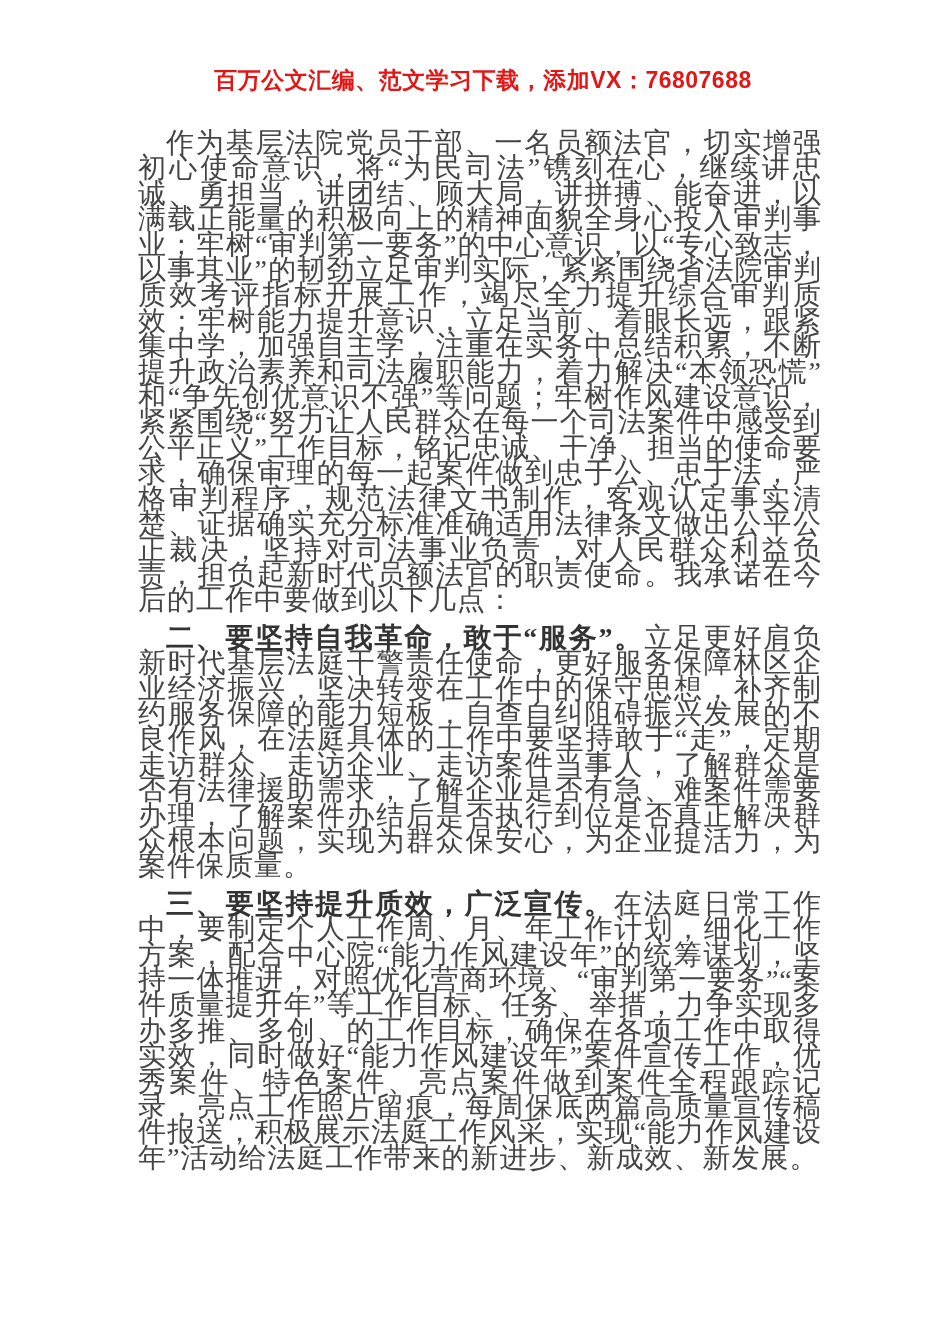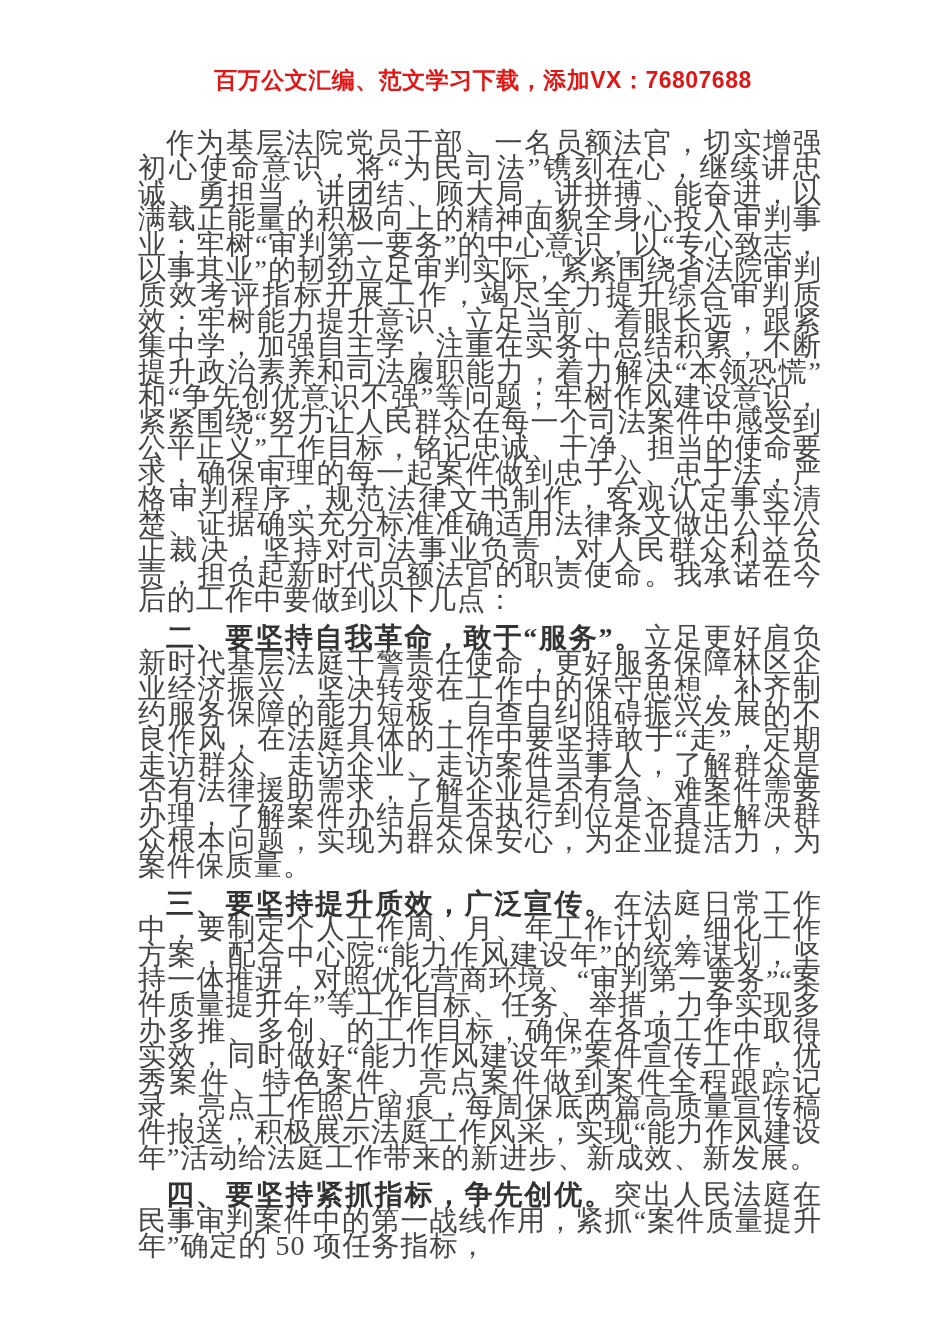--- a/index.html
+++ b/index.html
@@ -53,16 +53,15 @@
 
   <div class="doc-body">
 
     <p class="para"><span>作为基层法院党员干部、一名员额法官，切实增强初心使命意识，将“为民司法”镌刻在心，继续讲忠诚、勇担当，讲团结、顾大局，讲拼搏、能奋进，以满载正能量的积极向上的精神面貌全身心投入审判事业；牢树“审判第一要务”的中心意识，以“专心致志，以事其业”的韧劲立足审判实际，紧紧围绕省法院审判质效考评指标开展工作，竭尽全力提升综合审判质效；牢树能力提升意识，立足当前、着眼长远，跟紧集中学，加强自主学，注重在实务中总结积累，不断提升政治素养和司法履职能力，着力解决“本领恐慌”和“争先创优意识不强”等问题；牢树作风建设意识，紧紧围绕“努力让人民群众在每一个司法案件中感受到公平正义”工作目标，铭记忠诚、干净、担当的使命要求，确保审理的每一起案件做到忠于公、忠于法，严格审判程序，规范法律文书制作，客观认定事实清楚、证据确实充分标准准确适用法律条文做出公平公正裁决，坚持对司法事业负责，对人民群众利益负责，担负起新时代员额法官的职责使命。我承诺在今后的工作中要做到以下几点：</span></p>
 
 
     <p class="para"><span class="sec-head">二、要坚持自我革命，敢于“服务”。</span><span>立足更好肩负新时代基层法庭干警责任使命，更好服务保障林区企业经济振兴，坚决转变在工作中的保守思想，补齐制约服务保障的能力短板，自查自纠阻碍振兴发展的不良作风，在法庭具体的工作中要坚持敢于“走”，定期走访群众、走访企业、走访案件当事人，了解群众是否有法律援助需求，了解企业是否有急、难案件需要办理，了解案件办结后是否执行到位是否真正解决群众根本问题，实现为群众保安心，为企业提活力，为案件保质量。</span></p>
 
     <p class="para"><span class="sec-head">三、要坚持提升质效，广泛宣传。</span><span>在法庭日常工作中，要制定个人工作周、月、年工作计划，细化工作方案，配合中心院“能力作风建设年”的统筹谋划，坚持一体推进，对照优化营商环境、“审判第一要务”“案件质量提升年”等工作目标、任务、举措，力争实现多办多推、多创、的工作目标，确保在各项工作中取得实效，同时做好“能力作风建设年”案件宣传工作，优秀案件、特色案件、亮点案件做到案件全程跟踪记录，亮点工作照片留痕，每周保底两篇高质量宣传稿件报送，积极展示法庭工作风采，实现“能力作风建设年”活动给法庭工作带来的新进步、新成效、新发展。</span></p>
 
-    <p class="para"><span class="sec-head">四、要坚持紧抓指标，争先创优。</span><span>突出人民法庭在民事审判案件中的第一战线作用，紧抓“案件质量提升年”确定的 50 项任务指标，</span></p>
 
   </div>
 </div>
 
 </body></html>

